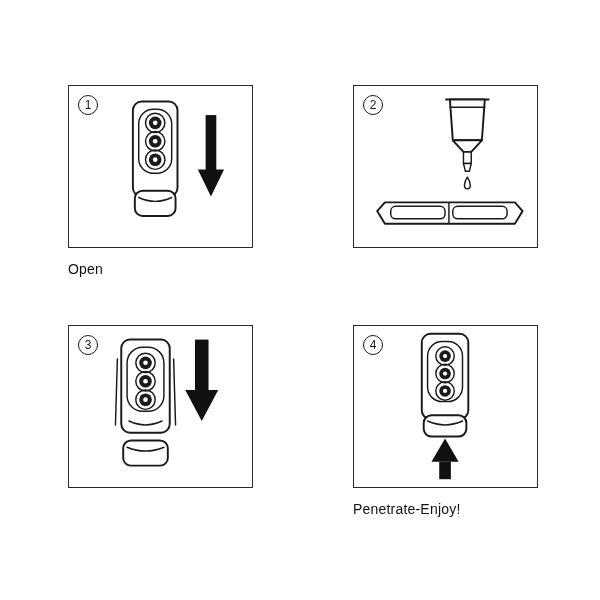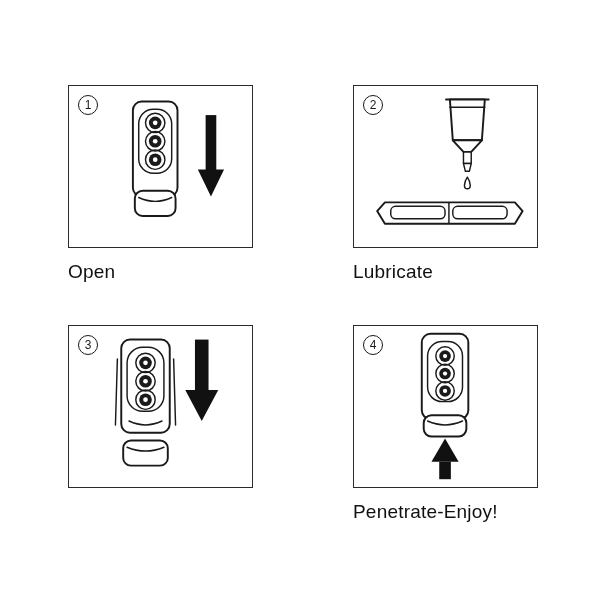--- a/index.html
+++ b/index.html
@@ -45,21 +45,21 @@
     z-index: 2;
   }
   .illustration {
     position: absolute;
     left: 0; top: 0;
     width: 185px;
     height: 160px;
   }
   .caption {
     margin-top: 13px;
-    font-size: 19px;
+    font-size: 14px;
     letter-spacing: 0.2px;
     color: #111111;
   }
   svg { display: block; }
   .ln  { fill: none; stroke: #1a1a1a; stroke-width: 2;   stroke-linejoin: round; stroke-linecap: round; }
   .ln1 { fill: none; stroke: #1a1a1a; stroke-width: 1.5; stroke-linejoin: round; stroke-linecap: round; }
   .wh  { fill: #ffffff; stroke: #1a1a1a; stroke-width: 2;   stroke-linejoin: round; }
   .wh1 { fill: #ffffff; stroke: #1a1a1a; stroke-width: 1.5; stroke-linejoin: round; }
   .blk { fill: #111111; stroke: none; }
   .dot { fill: #1a1a1a; }
@@ -117,21 +117,20 @@
         <path class="wh1" d="M115,94 C119,100 119,106 115,106 C111,106 111,100 115,94 Z"></path>
 
         <g>
           <polygon class="wh" points="30,120 164,120 172,129 164,142 30,142 22,129"></polygon>
           <rect class="wh1" x="36" y="124" width="56" height="13" rx="5"></rect>
           <rect class="wh1" x="100" y="124" width="56" height="13" rx="5"></rect>
           <line class="ln1" x1="96" y1="121" x2="96" y2="141"></line>
         </g>
       </svg>
     </div>
-    <div class="caption">Lubricate</div>
   </div>
 
   <div class="panel p3">
     <div class="box">
       <span class="step-number">3</span>
       <svg class="illustration" viewBox="0 0 187 165">
 
         <g>
           <path class="ln1" d="M48,34 L46,102"></path>
           <path class="ln1" d="M106,34 L108,102"></path>

